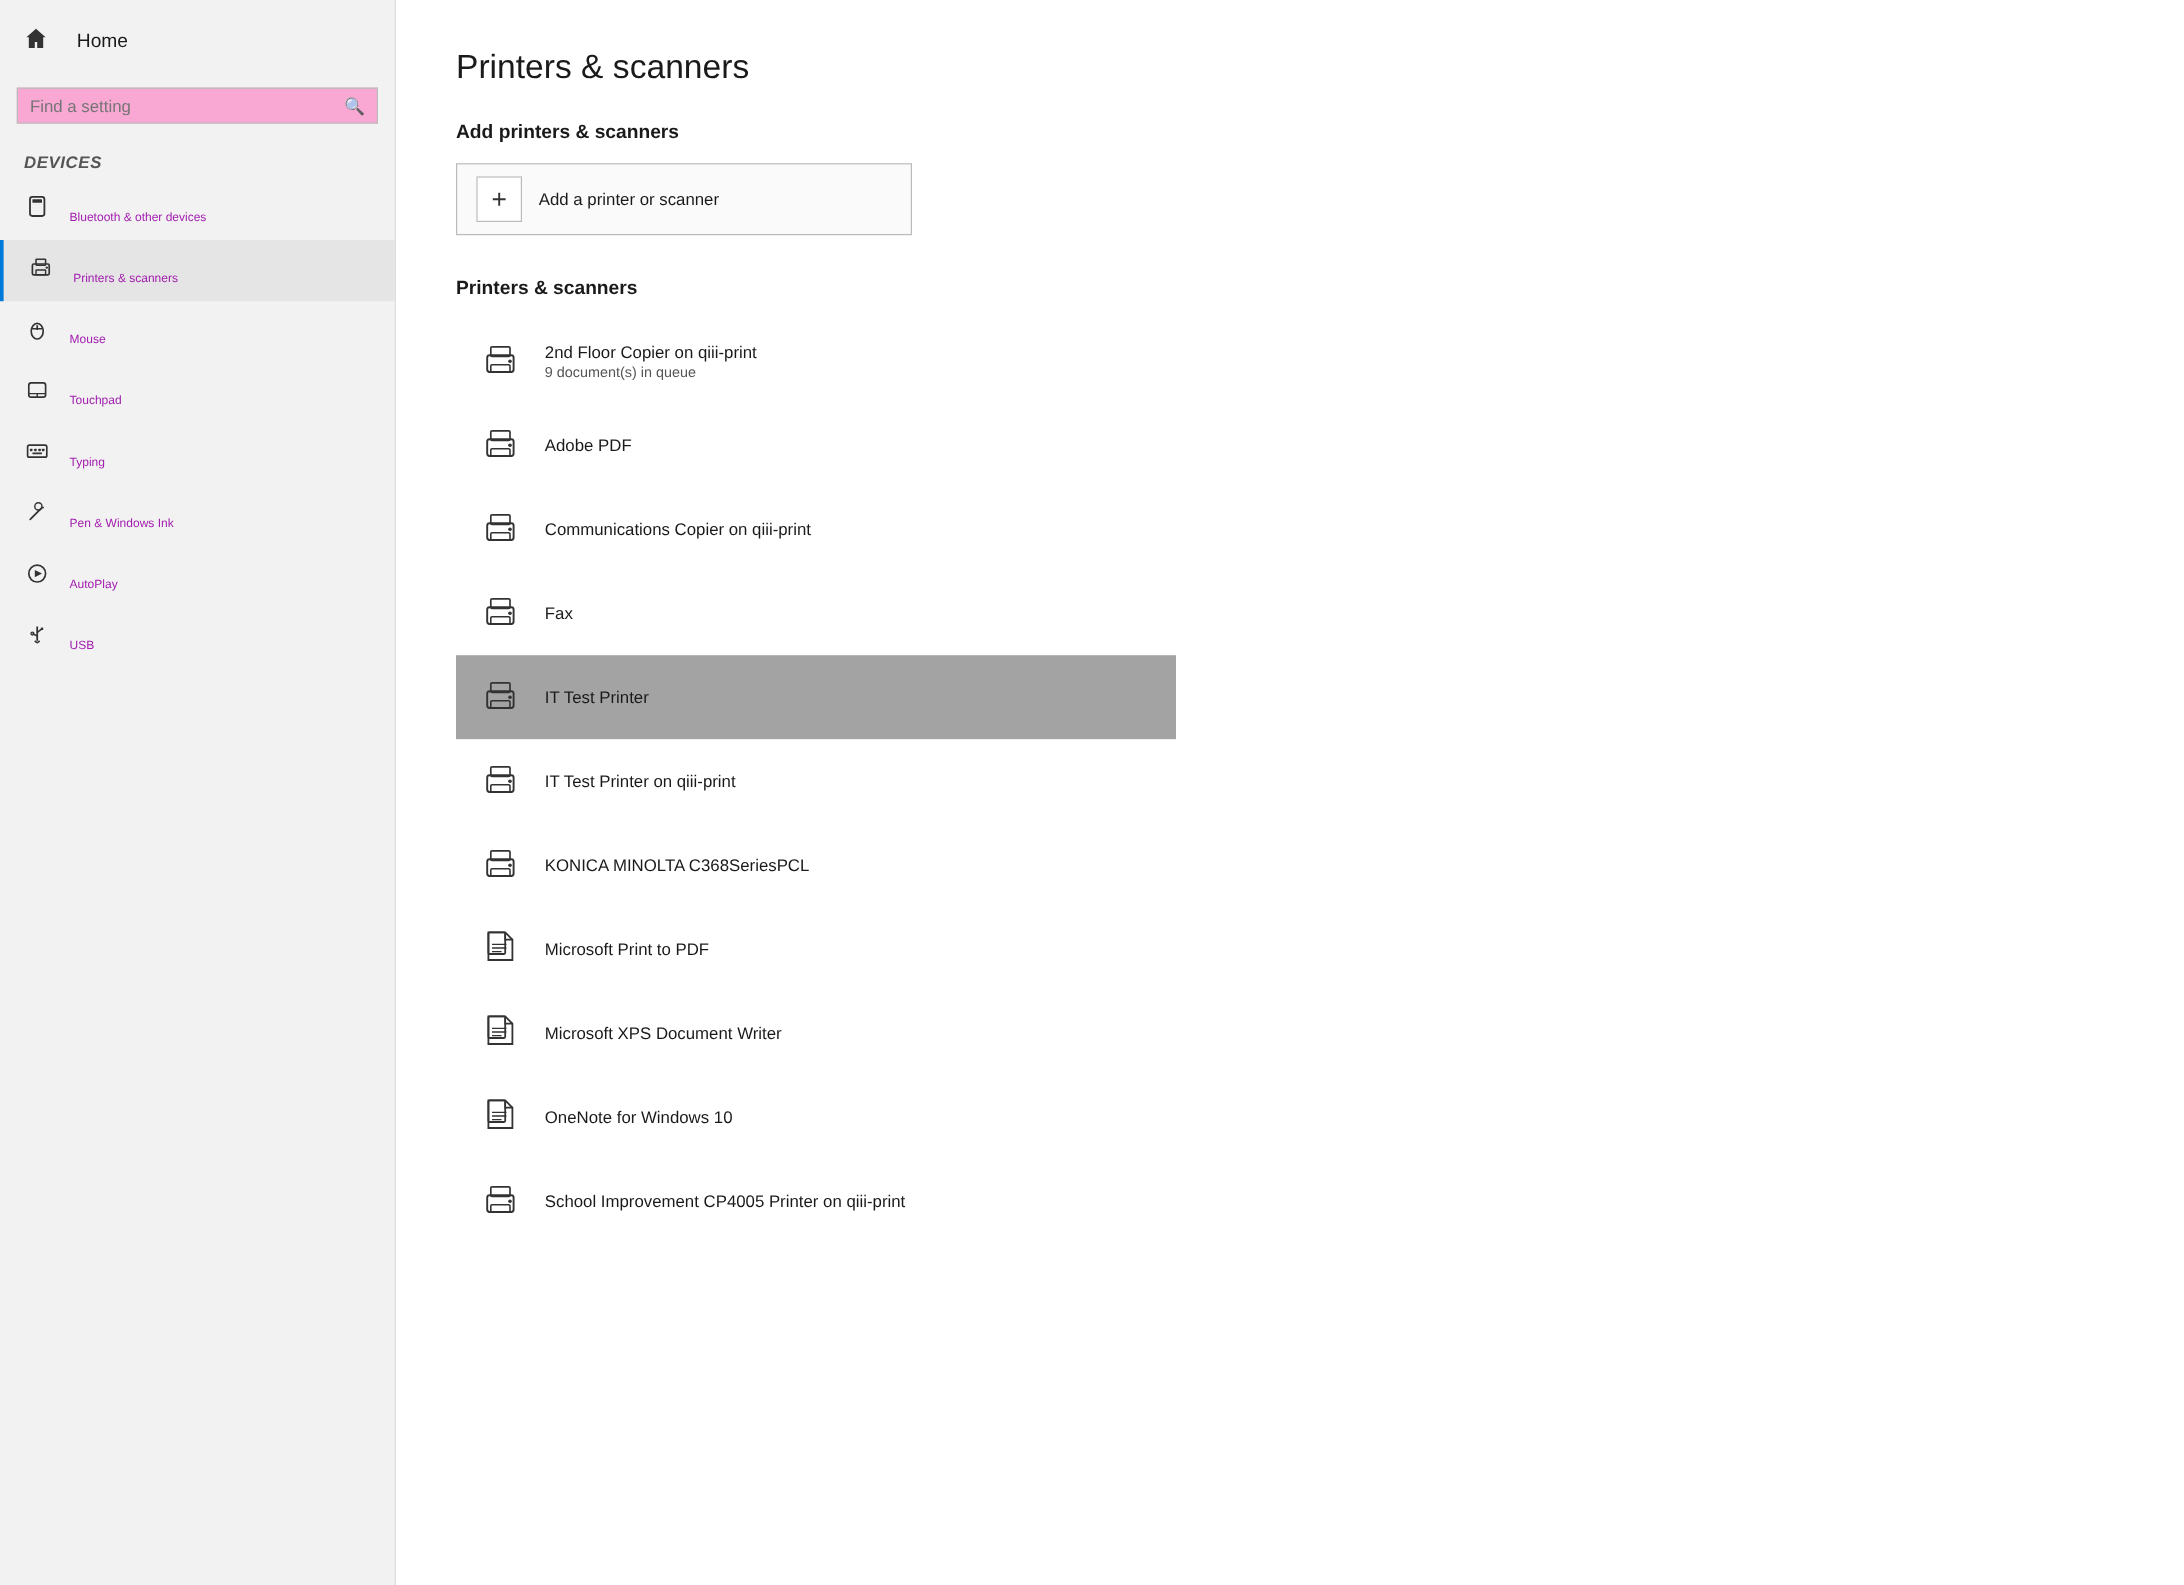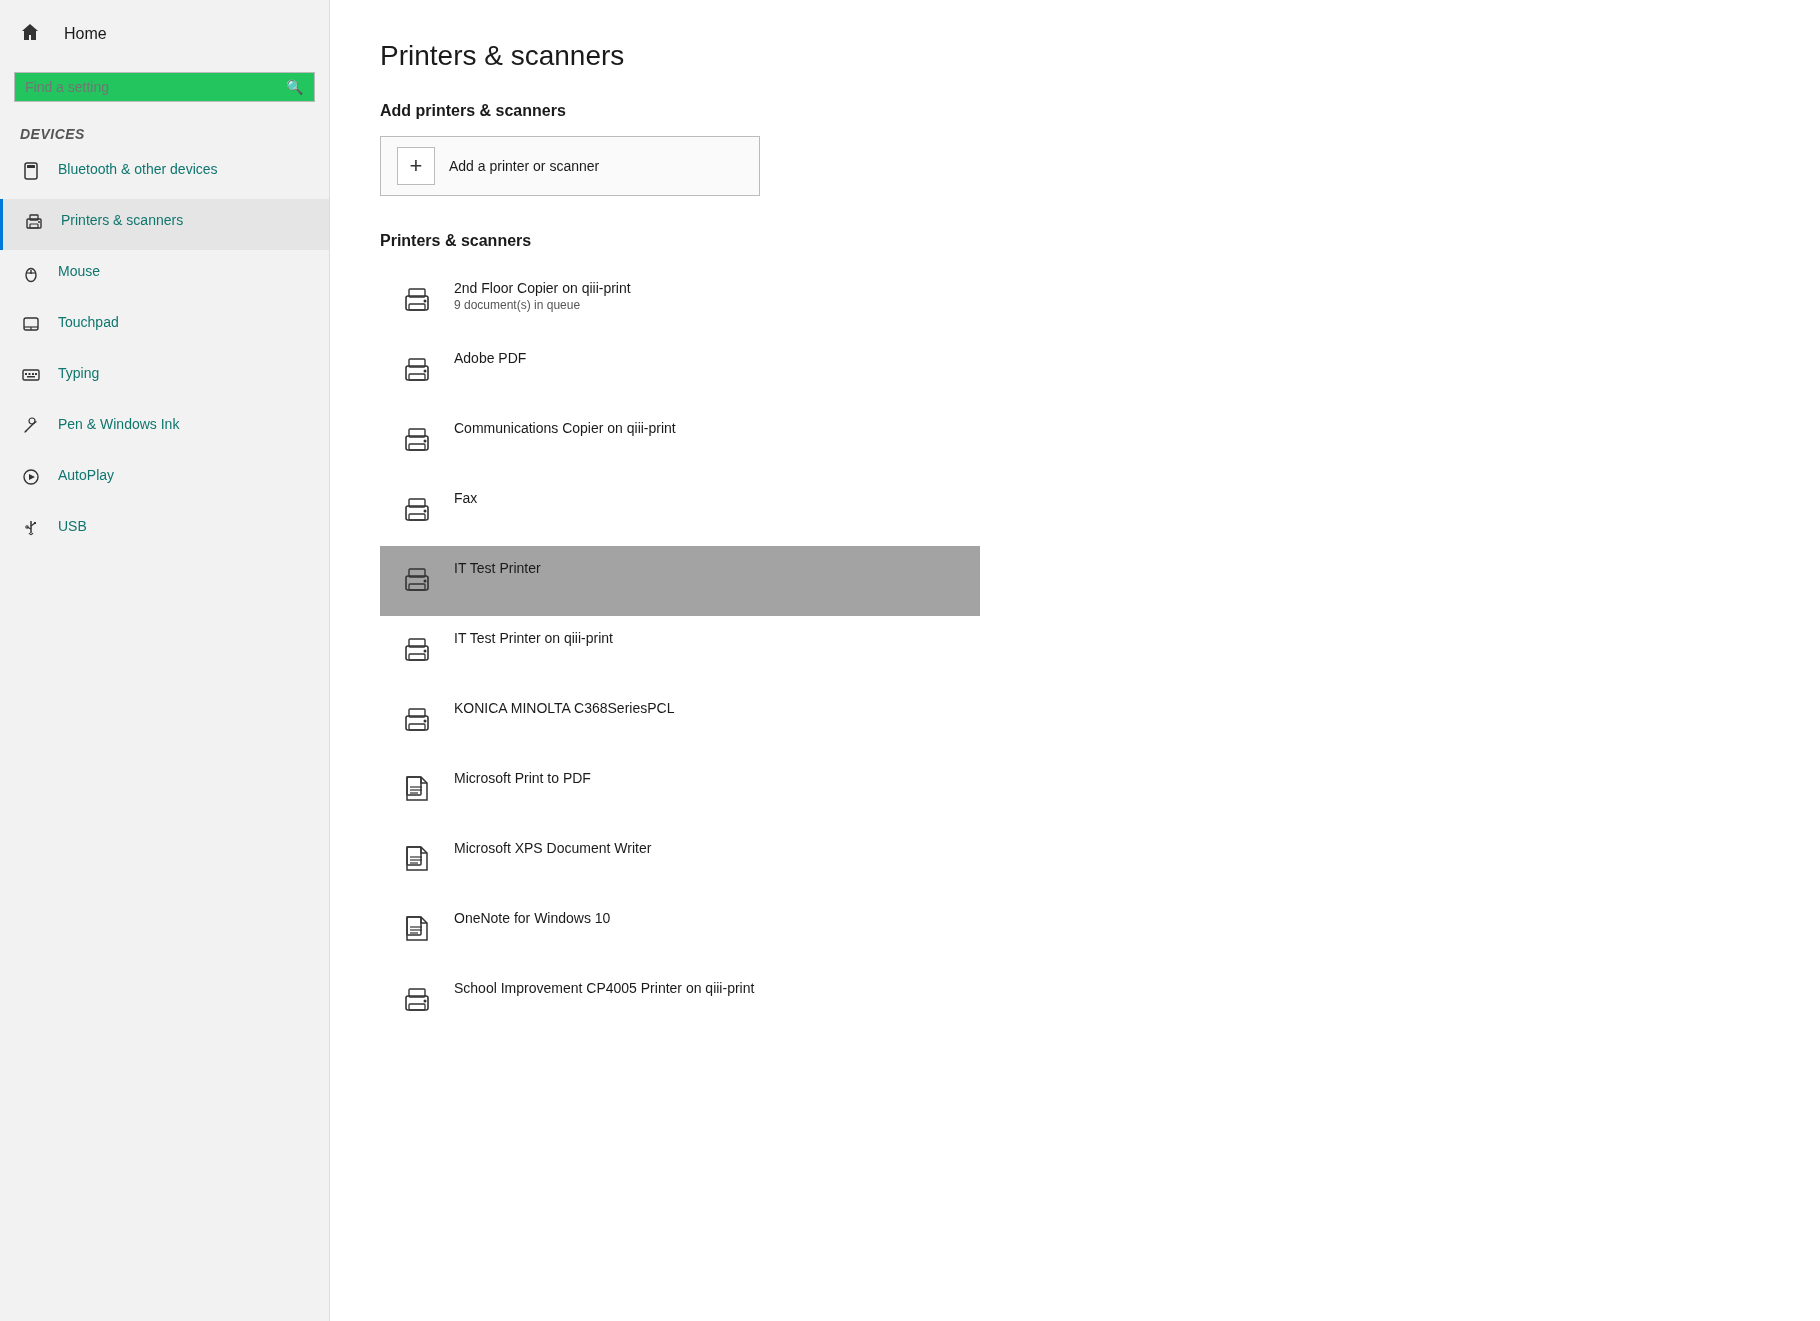--- a/index.html
+++ b/index.html
@@ -32,21 +32,21 @@
       gap: 24px;
       padding: 22px 20px 22px 20px;
       font-size: 16px;
       cursor: pointer;
     }
 
     .search-box {
       margin: 4px 14px 14px 14px;
       display: flex;
       align-items: center;
-      background: #22c55e;
+      background: #f9a8d4;
       border: 1px solid #bbb;
       padding: 6px 10px;
       gap: 8px;
     }
     .search-box input {
       border: none;
       outline: none;
       background: transparent;
       font-size: 14px;
       color: #555;
@@ -60,26 +60,26 @@
       font-weight: 600;
       color: #555;
       padding: 10px 20px 6px 20px;
       text-transform: uppercase;
       letter-spacing: 0.5px;
       font-style: italic;
     }
 
     .sidebar-item {
       display: flex;
-      align-items: flex-start;
+      align-items: flex-end;
       gap: 16px;
       padding: 13px 20px;
       cursor: pointer;
-      font-size: 14px;
-      color: #0f766e;
+      font-size: 10px;
+      color: #a21caf;
     }
     .sidebar-item.active {
       background: #e5e5e5;
       border-left: 3px solid #0078d7;
     }
     .sidebar-item .item-icon { font-size: 18px; width: 22px; text-align: center; }
 
     
     .main-content {
       flex: 1;
@@ -129,21 +129,21 @@
 
     .printers-list {
       display: flex;
       flex-direction: column;
       gap: 0;
       width: 600px;
     }
 
     .printer-item {
       display: flex;
-      align-items: flex-start;
+      align-items: center;
       gap: 16px;
       padding: 14px 16px;
       cursor: pointer;
       border-bottom: none;
     }
     .printer-item.selected { background: #a3a3a3; }
 
     .printer-icon {
       width: 42px;
       height: 42px;

